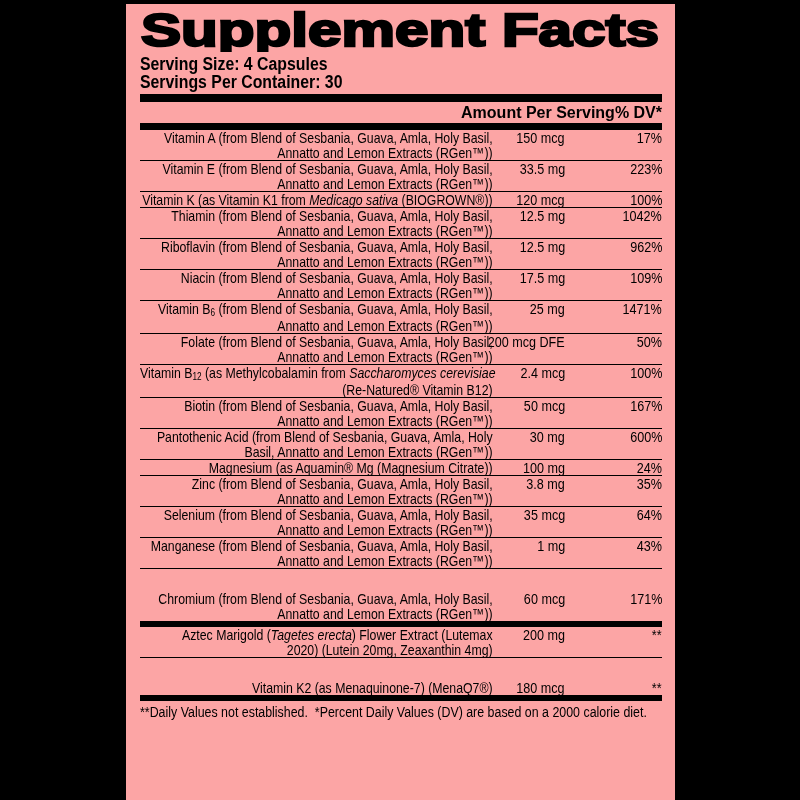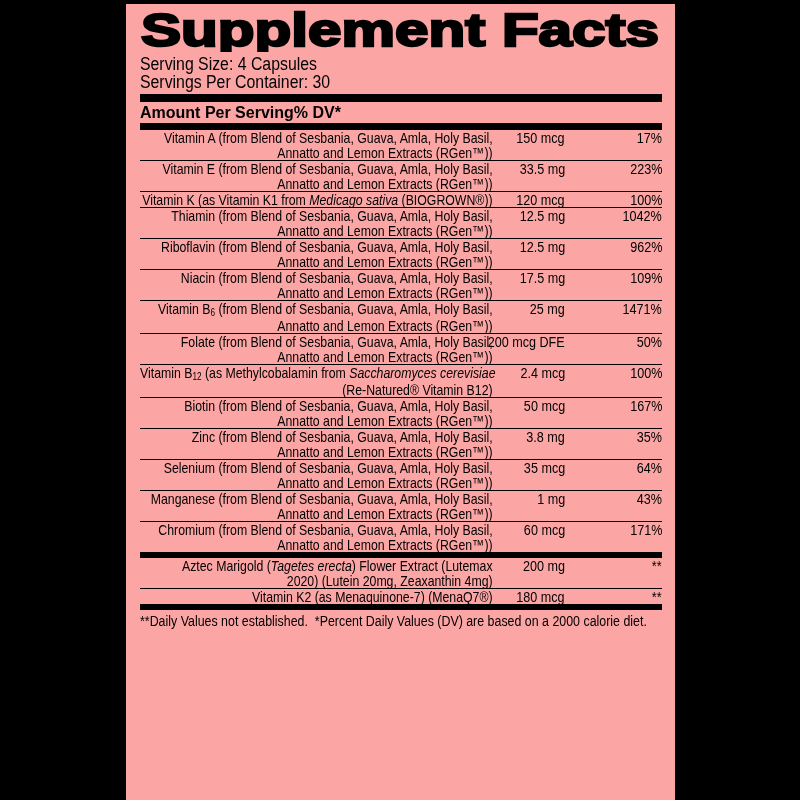--- a/index.html
+++ b/index.html
@@ -6,34 +6,34 @@
   html, body { margin: 0; padding: 0; background: #000; }
   .stage {
     position: relative; width: 800px; height: 800px; background: #000;
     font-family: "Liberation Sans", sans-serif; color: #000; overflow: hidden;
   }
   .panel {
     position: absolute; left: 126px; top: 4px; width: 549px; height: 796px;
     background: #fca5a5; padding: 4px 13px 0 14px;
   }
   .title-svg { display: block; margin: 0 0 3px 0; }
-  .serving-block { margin: 2px 0 3px 0; }
+  .serving-block { margin: 2px 0 3px 0; font-weight: bold; }
   .serving-line {
     font-size: 18px; line-height: 18px; white-space: pre;
     transform: scaleX(0.88); transform-origin: 0 50%;
   }
   .bar { background: #000; height: 8px; margin-top: 2px; }
   .bar-under-hdr { background: #000; height: 7px; }
   .bar-section { background: #000; height: 6px; }
   .hdr {
-    display: flex; justify-content: flex-start; align-items: baseline;
+    display: flex; justify-content: flex-end; align-items: baseline;
     font-weight: bold; font-size: 16px; line-height: 19px; padding: 1px 0;
   }
   .rows .row { position: relative; border-bottom: 1.5px solid #000; padding: 0; text-align: right; }
-  .rows .row:last-child { border-bottom: 0; }
+  .rows .row:last-child { border-bottom: 0; margin-top: 22px; }
   .name {
     font-size: 15px; line-height: 15px; white-space: pre;
     transform: scaleX(0.82); transform-origin: 0 0; width: 430px;
   }
   .it { font-style: italic; }
   .sub { font-size: 10px; position: relative; top: 2px; }
   .amt, .dv {
     position: absolute; top: 0; font-size: 15px; line-height: 15px;
     white-space: pre; transform: scaleX(0.84); transform-origin: 100% 0;
   }
@@ -113,20 +113,30 @@
           <div class="name"><span>Vitamin B</span><span class="sub">12</span><span> (as Methylcobalamin from </span><span class="it">Saccharomyces cerevisiae</span><br><span>(Re-Natured® Vitamin B12)</span></div>
           <div class="amt">2.4 mcg</div>
           <div class="dv">100%</div>
         </div>
         <div class="row">
           <div class="name"><span>Biotin (from Blend of Sesbania, Guava, Amla, Holy Basil,</span><br><span>Annatto and Lemon Extracts (RGen™))</span></div>
           <div class="amt">50 mcg</div>
           <div class="dv">167%</div>
         </div>
         <div class="row">
+          <div class="name"><span>Pantothenic Acid (from Blend of Sesbania, Guava, Amla, Holy</span><br><span>Basil, Annatto and Lemon Extracts (RGen™))</span></div>
+          <div class="amt">30 mg</div>
+          <div class="dv">600%</div>
+        </div>
+        <div class="row">
+          <div class="name"><span>Magnesium (as Aquamin® Mg (Magnesium Citrate))</span></div>
+          <div class="amt">100 mg</div>
+          <div class="dv">24%</div>
+        </div>
+        <div class="row">
           <div class="name"><span>Zinc (from Blend of Sesbania, Guava, Amla, Holy Basil,</span><br><span>Annatto and Lemon Extracts (RGen™))</span></div>
           <div class="amt">3.8 mg</div>
           <div class="dv">35%</div>
         </div>
         <div class="row">
           <div class="name"><span>Selenium (from Blend of Sesbania, Guava, Amla, Holy Basil,</span><br><span>Annatto and Lemon Extracts (RGen™))</span></div>
           <div class="amt">35 mcg</div>
           <div class="dv">64%</div>
         </div>
         <div class="row">

